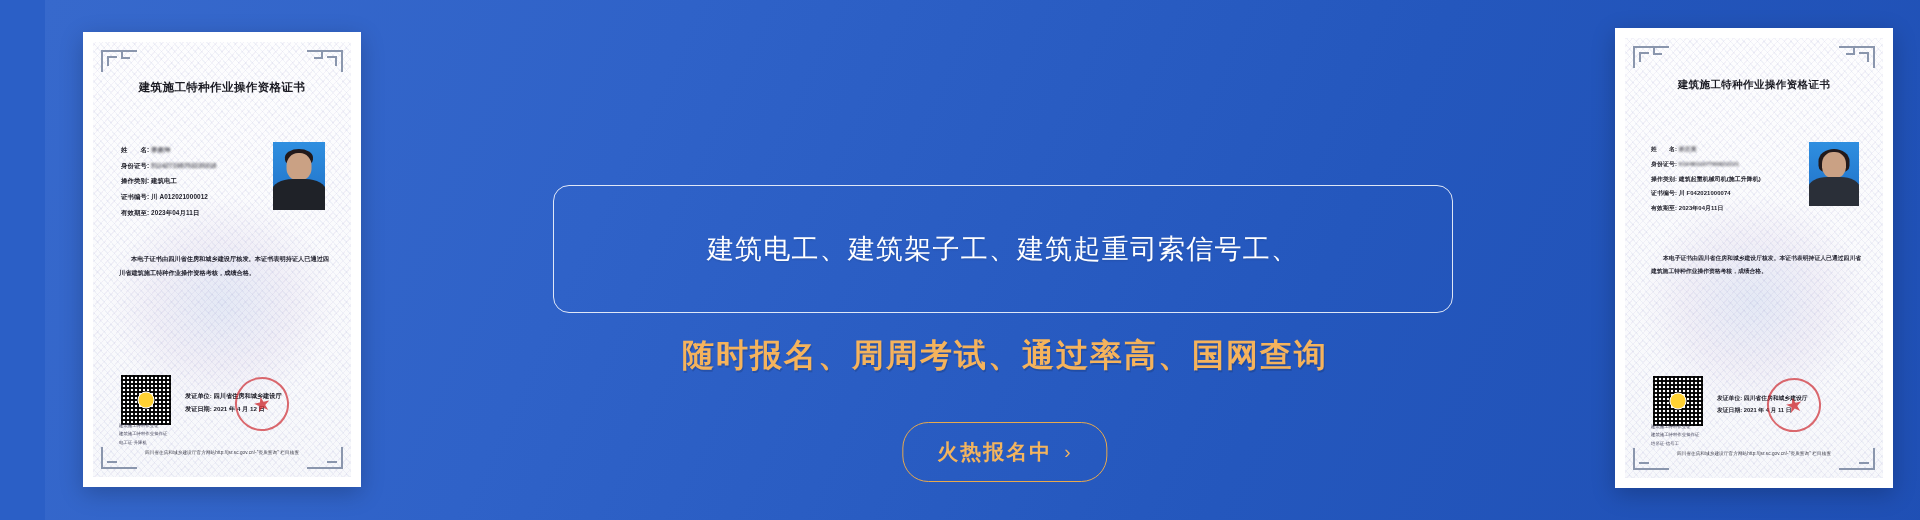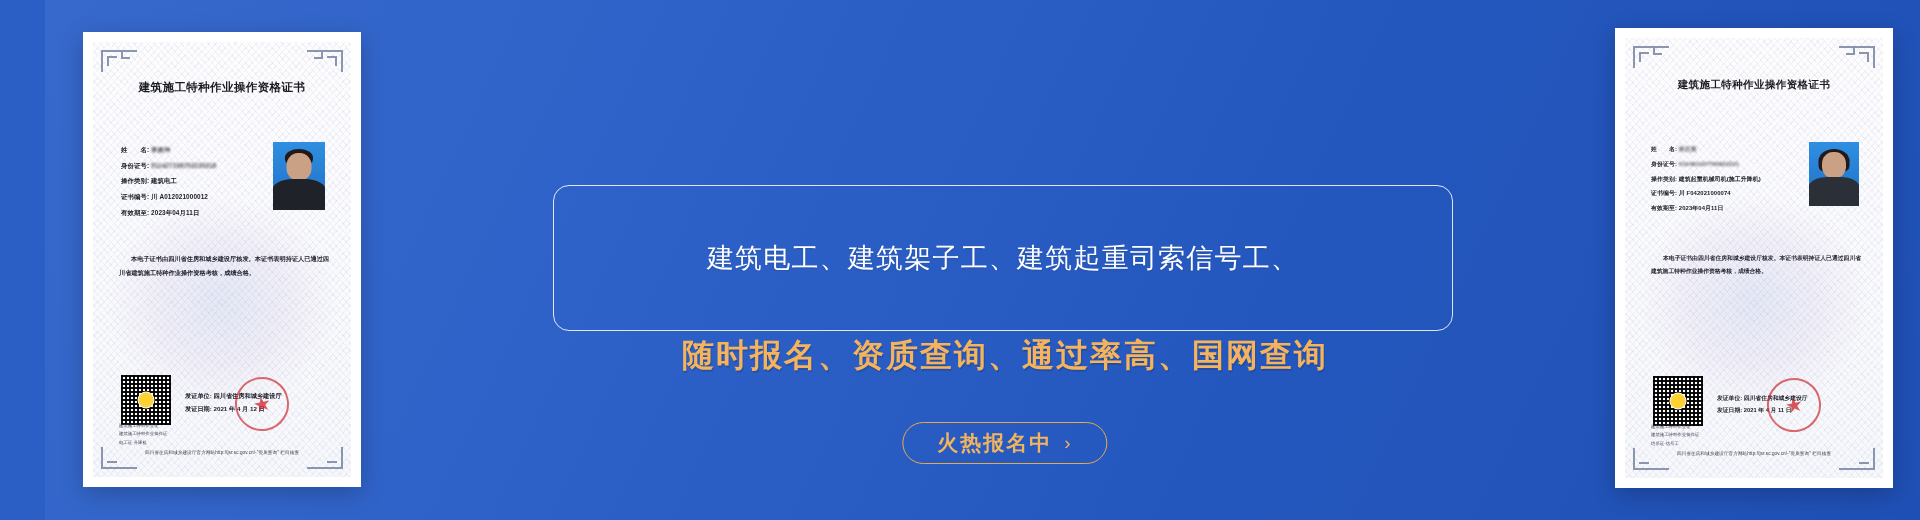--- a/index.html
+++ b/index.html
@@ -131,21 +131,21 @@
     text-align:center;
     font-size:54px; font-weight:bold; letter-spacing:2px;
     background:linear-gradient(180deg,#fdf0dc 0%,#fae2c2 34%,#f3b865 72%,#efa94e 100%);
     -webkit-background-clip:text; background-clip:text;
     color:transparent; -webkit-text-fill-color:transparent;
     filter:drop-shadow(3px 4px 0 rgba(10,20,50,.55));
     white-space:nowrap;
   }
   .info-box {
     position:absolute; left:148px; top:185px;
-    width:900px; height:146px;
+    width:900px; height:128px;
     border:1.6px solid rgba(255,255,255,.85);
     border-radius:16px;
     display:flex; flex-direction:column;
     align-items:center; justify-content:center;
     gap:12px;
   }
   .info-line {
     color:#ffffff; font-size:27px; font-weight:normal;
     letter-spacing:1.2px; white-space:nowrap;
     text-shadow:0 1px 2px rgba(0,0,0,.12);
@@ -154,21 +154,21 @@
     position:absolute; left:0; right:0; top:334px;
     text-align:center;
     font-size:32px; font-weight:bold; letter-spacing:2px;
     color:#f5b35c;
     white-space:nowrap;
     text-shadow:1px 2px 0 rgba(10,20,50,.18);
   }
   .cta {
     position:absolute; left:50%; top:422px; transform:translateX(-50%);
     display:flex; align-items:center; justify-content:flex-end; gap:12px;
-    padding:6px 34px;
+    padding:15px 34px;
     border:1.6px solid #e8a94d;
     border-radius:26px;
     color:#f3b45e; font-size:21px; font-weight:bold; letter-spacing:2px;
     white-space:nowrap;
     cursor:pointer;
     background:transparent;
   }
   .cta .chev { font-size:19px; font-weight:normal; }
 </style>
 </head>
@@ -268,21 +268,21 @@
     </div>
   </div>
 
   <div class="center">
 
 
     <div class="info-box">
       <div class="info-line">建筑电工、建筑架子工、建筑起重司索信号工、</div>
     </div>
 
-    <div class="sub-line">随时报名、资质查询、通过率高、国网查询</div>
+    <div class="sub-line">随时报名、周周考试、通过率高、国网查询</div>
 
     <div class="cta">
       <span>火热报名中</span>
       <span class="chev">›</span>
     </div>
   </div>
 
   <div class="cert cert-right">
     <div class="cert-inner">
 

